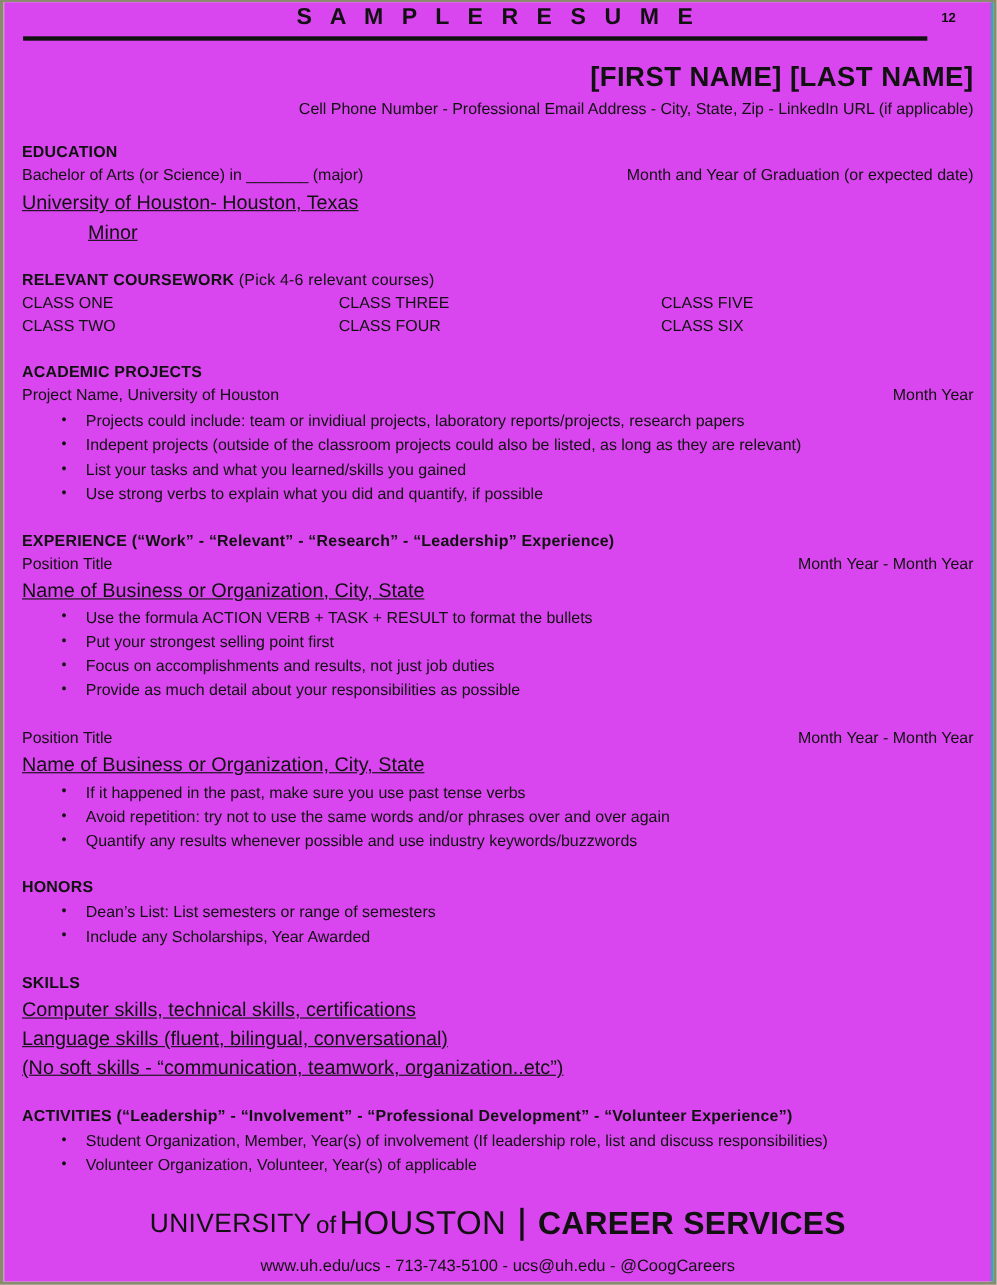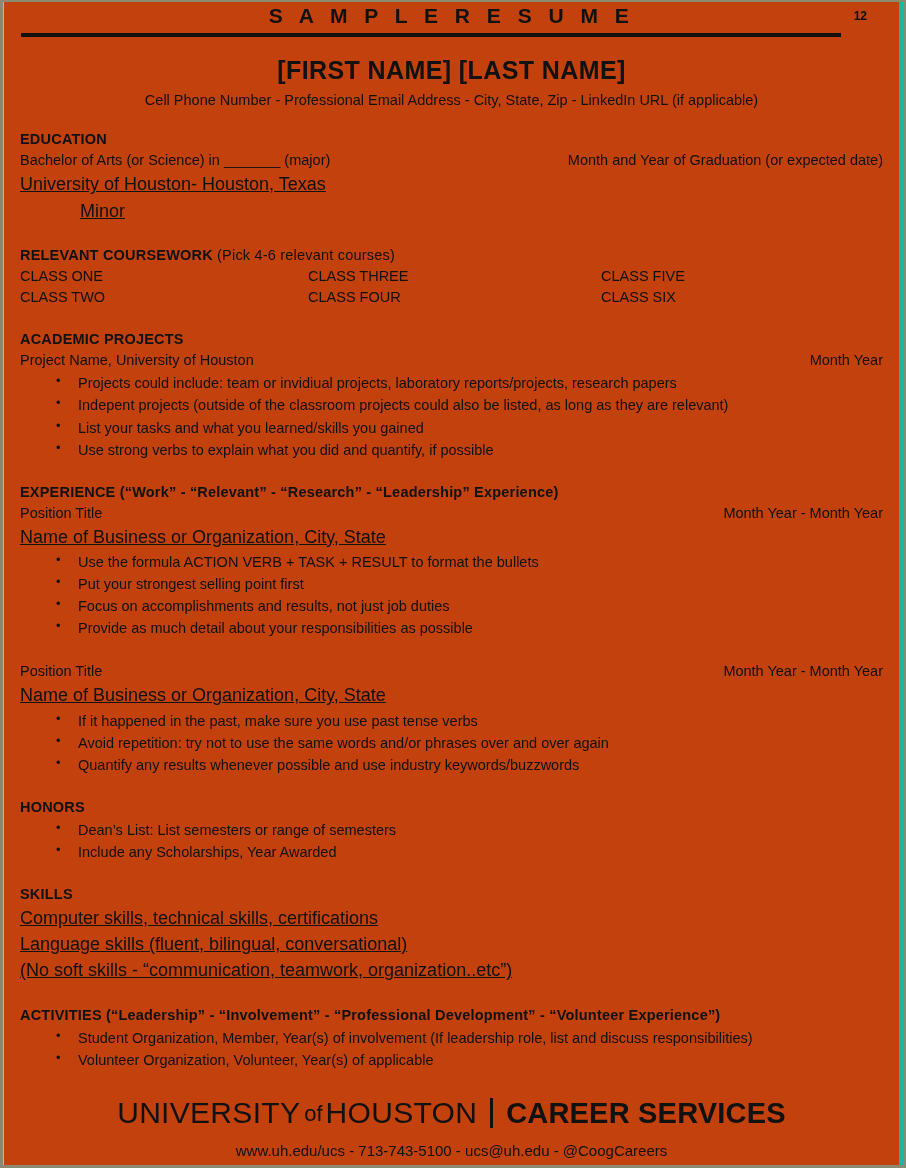--- a/index.html
+++ b/index.html
@@ -27,22 +27,22 @@
     border-top: 2px solid #8a8a6e;
     border-bottom: 3px solid #8a8a6e;
     padding: 0;
   }
   .page-inner {
     position: relative;
     box-sizing: border-box;
     width: 100%;
     height: 100%;
     border-left: 1px solid #b9b9a4;
-    border-right: 4px solid #14b8a6;
-    background: #c2410c;
+    border-right: 2px solid #14b8a6;
+    background: #d946ef;
     padding: 0 16px;
   }
 
   
   .header {
     position: relative;
     height: 44px;
   }
   .header-title {
     position: absolute;
@@ -66,21 +66,21 @@
     position: absolute;
     left: 1px;
     right: 42px;
     top: 31px;
     height: 4px;
     background: #111111;
   }
 
   
   .name-block {
-    text-align: center;
+    text-align: right;
     margin-top: 11px;
   }
   .full-name {
     font-size: 25px;
     font-weight: 700;
     letter-spacing: 0.4px;
     color: #111111;
     line-height: 1.05;
   }
   .contact-line {
@@ -166,21 +166,21 @@
     text-align: center;
   }
   .logo {
     display: flex;
     justify-content: center;
     align-items: center;
     gap: 0px;
     white-space: nowrap;
   }
   .logo-university {
-    font-size: 30px;
+    font-size: 24px;
     font-weight: 400;
     letter-spacing: 0.3px;
     color: #111111;
   }
   .logo-of {
     font-size: 22px;
     font-weight: 400;
     color: #111111;
     padding: 0 3px 0 4px;
     position: relative;

